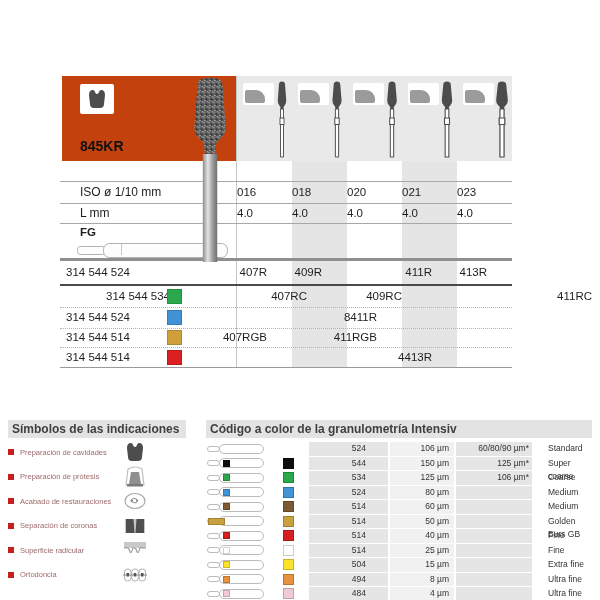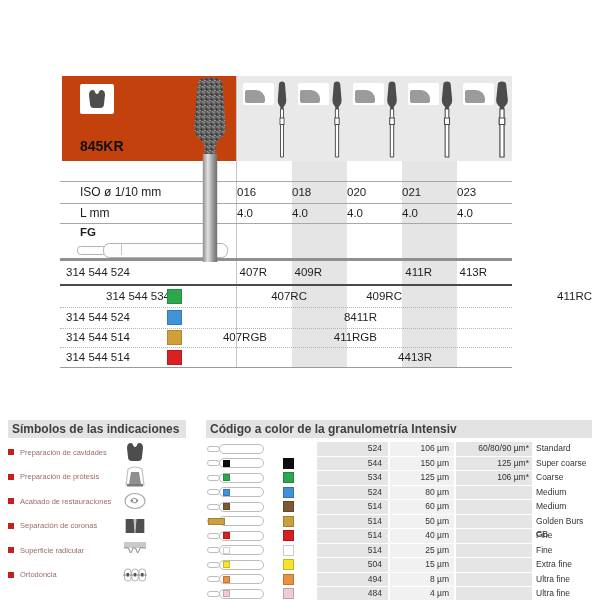--- a/index.html
+++ b/index.html
@@ -70,24 +70,24 @@
   
   .grit-rows{position:absolute;left:206px;top:442px;width:386px;}
   .grit-row{display:flex;align-items:center;height:13.5px;border-bottom:1px solid rgba(255,255,255,.9);}
   .grit-rows .grit-row:last-child{border-bottom:1px solid #bbb;}
   .pill{position:relative;width:58px;height:11px;flex:none;margin-left:1px;}
   .p-tip{position:absolute;left:0;top:2.5px;width:13px;height:6px;border:1px solid #bcbcbc;border-radius:3px;background:#fff;box-sizing:border-box;}
   .p-body{position:absolute;left:12px;top:.5px;width:45px;height:10px;border:1px solid #bcbcbc;border-radius:5px;background:#fff;box-sizing:border-box;}
   .band{position:absolute;left:16px;top:2px;width:7px;height:7px;border:1px solid rgba(0,0,0,.18);box-sizing:border-box;z-index:1;}
   .grit-rows .grit-row:nth-child(6) .band{left:1px;width:17px;}
   .gsq{width:11px;height:11px;border:1px solid rgba(0,0,0,.2);box-sizing:border-box;flex:none;margin-left:18px;}
-  .gcode{width:71px;margin-left:23px;background:#e5e5e5;text-align:right;padding-right:6px;box-sizing:border-box;}
+  .gcode{width:79px;margin-left:15px;background:#e5e5e5;text-align:right;padding-right:22px;box-sizing:border-box;}
   .gsize{width:64px;margin-left:2px;background:#f1f1f1;text-align:right;padding-right:5px;box-sizing:border-box;}
   .galt{width:76px;margin-left:2px;background:#e5e5e5;text-align:right;padding-right:3px;box-sizing:border-box;}
-  .gname{flex:1;margin-left:4px;text-align:left;}
+  .gname{flex:1;margin-left:16px;text-align:left;}
   .gcode,.gsize,.galt,.gname{font-size:8.5px;line-height:13.5px;height:13.5px;color:#333;}
 </style>
 </head>
 <body>
 
 <div class="page">
 
   <div class="cat">
 
     <div class="head-left">

